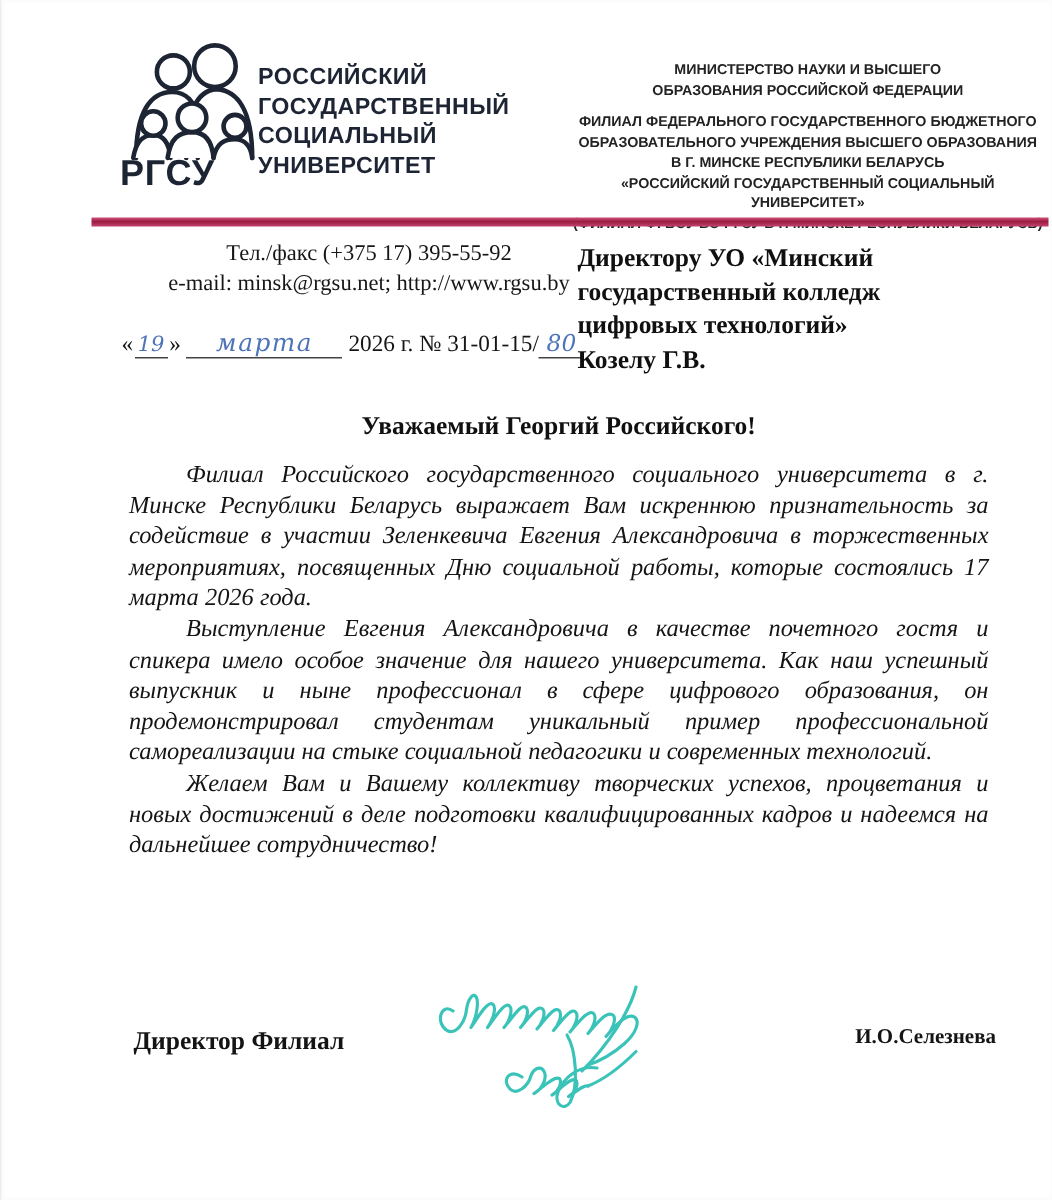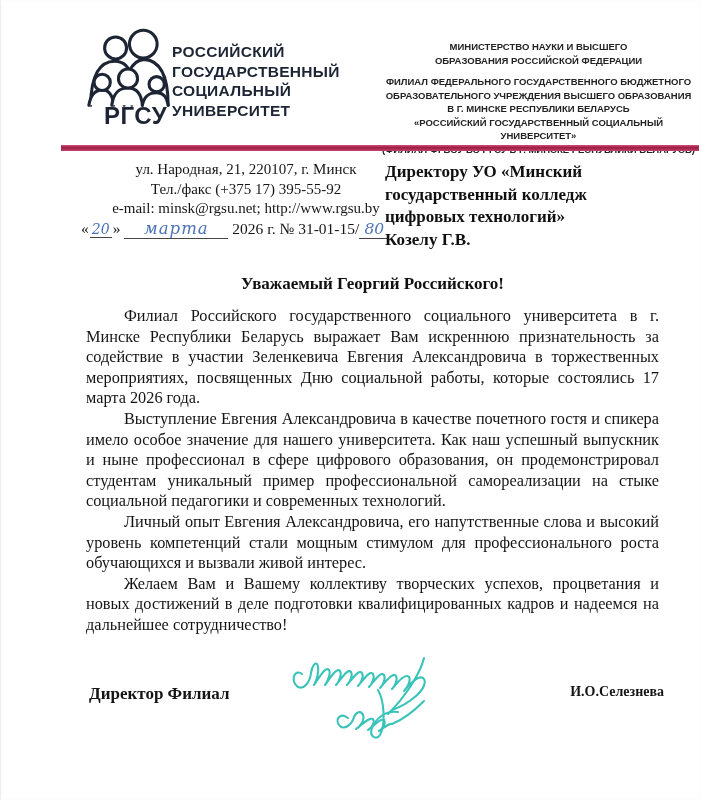--- a/index.html
+++ b/index.html
@@ -6,21 +6,21 @@
   .page{
     position:relative;width:701px;height:800px;background:#ffffff;
     font-family:"Liberation Serif", serif;color:#141414;overflow:hidden;
     border-left:1px solid #ededed;box-shadow:inset 0 0 4px rgba(0,0,0,.03);
   }
   
   .logo-people{position:absolute;left:84px;top:28px;width:86px;height:80px;}
   .logo-abbr{
     position:absolute;left:79px;top:102px;width:62px;
     font-family:"Liberation Sans",sans-serif;font-weight:bold;font-size:24px;
-    letter-spacing:.5px;color:#1d2433;margin-left:24px;
+    letter-spacing:.5px;color:#1d2433;
   }
   .logo-name{
     position:absolute;left:171px;top:42px;
     font-family:"Liberation Sans",sans-serif;font-weight:bold;font-size:15.5px;
     line-height:19.5px;letter-spacing:.3px;color:#1d2433;
   }
   
   .ministry{
     position:absolute;right:6px;top:40px;left:380px;text-align:center;
     font-family:"Liberation Sans",sans-serif;font-weight:bold;font-size:9.5px;
@@ -54,21 +54,21 @@
     position:absolute;left:384px;top:161px;width:280px;
     font-weight:bold;font-size:17px;line-height:22.5px;color:#101010;
   }
   
   .salutation{
     position:absolute;left:85px;top:274px;width:573px;text-align:center;
     font-weight:bold;font-size:17px;color:#101010;
   }
   .body-text{
     position:absolute;left:85px;top:306px;width:573px;
-    font-size:16.3px;line-height:20.6px;text-align:justify;color:#141414;
+    font-size:16.3px;line-height:20.6px;text-align:justify;color:#141414;font-style:italic;
   }
   .body-text p{margin:0;text-indent:38px;}
   
   .sig-title{position:absolute;left:88px;top:684px;font-weight:bold;font-size:17px;}
   .sig-name{position:absolute;right:38px;top:684px;font-weight:bold;font-size:14px;}
   .sig-scrawl{position:absolute;left:285px;top:640px;width:200px;height:100px;}
 </style>
 </head>
 <body>
 
@@ -107,44 +107,42 @@
     <div>ФИЛИАЛ ФЕДЕРАЛЬНОГО ГОСУДАРСТВЕННОГО БЮДЖЕТНОГО</div>
     <div>ОБРАЗОВАТЕЛЬНОГО УЧРЕЖДЕНИЯ ВЫСШЕГО ОБРАЗОВАНИЯ</div>
     <div>В Г. МИНСКЕ РЕСПУБЛИКИ БЕЛАРУСЬ</div>
     <div>«РОССИЙСКИЙ ГОСУДАРСТВЕННЫЙ СОЦИАЛЬНЫЙ УНИВЕРСИТЕТ»</div>
     <div>(ФИЛИАЛ ФГБОУ ВО РГСУ В Г. МИНСКЕ РЕСПУБЛИКИ БЕЛАРУСЬ)</div>
   </div>
 
   <div class="divider"></div>
 
   <div class="address">
-    <div>ул. Народная, 21, 220107, г. Минск</div>
     <div>Тел./факс (+375 17) 395-55-92</div>
     <div>e-mail: minsk@rgsu.net; http://www.rgsu.by</div>
   </div>
 
   <div class="refline">
-    <span>«</span><span class="hand u day" style="color:#4d74b8">20</span><span>»</span>
+    <span>«</span><span class="hand u day" style="color:#4d74b8">19</span><span>»</span>
     <span class="hand u month" style="color:#4d74b8">марта</span>
     <span>2026 г. № 31-01-15/</span><span class="hand u docnum" style="color:#4d74b8">80</span>
   </div>
 
   <div class="recipient">
     <div>Директору УО «Минский</div>
     <div>государственный колледж</div>
     <div>цифровых технологий»</div>
     <div>Козелу Г.В.</div>
   </div>
 
   <div class="salutation">Уважаемый Георгий Российского!</div>
 
   <div class="body-text">
     <p>Филиал Российского государственного социального университета в г. Минске Республики Беларусь выражает Вам искреннюю признательность за содействие в участии Зеленкевича Евгения Александровича в торжественных мероприятиях, посвященных Дню социальной работы, которые состоялись 17 марта 2026 года.</p>
     <p>Выступление Евгения Александровича в качестве почетного гостя и спикера имело особое значение для нашего университета. Как наш успешный выпускник и ныне профессионал в сфере цифрового образования, он продемонстрировал студентам уникальный пример профессиональной самореализации на стыке социальной педагогики и современных технологий.</p>
-    <p>Личный опыт Евгения Александровича, его напутственные слова и высокий уровень компетенций стали мощным стимулом для профессионального роста обучающихся и вызвали живой интерес.</p>
     <p>Желаем Вам и Вашему коллективу творческих успехов, процветания и новых достижений в деле подготовки квалифицированных кадров и надеемся на дальнейшее сотрудничество!</p>
   </div>
 
   <div class="sig-title">Директор Филиал</div>
 
   <svg class="sig-scrawl" viewBox="0 0 200 100" fill="none" stroke="#3ac3b8" stroke-width="2.1" stroke-linecap="round" stroke-linejoin="round">
     <path d="M16,34 C8,28 4,42 12,47 C18,50 24,42 25,33 C26,26 30,20 32,26 C33,31 31,40 28,45 C34,36 40,26 43,30 C45,33 42,41 39,45 C45,37 51,27 54,31 C56,34 53,42 50,45 C56,38 62,28 65,32 C67,35 64,42 61,45 C67,38 73,29 76,33 C78,36 75,43 72,46 C78,39 84,30 87,34 C89,37 86,44 83,47 C89,40 95,31 98,35 C100,38 97,45 94,48 C100,41 107,32 110,36 C112,39 109,46 106,49 C112,42 119,33 123,37 C125,40 122,47 118,51 C124,44 132,35 137,38 C141,41 138,49 130,56 C122,63 112,68 106,70"></path>
     <path d="M138,18 C134,34 120,56 102,74"></path>
     <path d="M62,78 C54,72 48,80 54,86 C58,90 66,85 68,77 C70,72 75,70 77,75 C79,80 74,87 70,89 C76,85 83,77 87,79 C89,82 86,88 82,90 C88,86 94,78 98,80 C100,83 97,89 93,91 C98,88 103,83 106,84"></path>
     <path d="M92,50 C98,60 100,84 94,95 C90,101 83,96 86,88 C90,78 100,70 112,72"></path>

